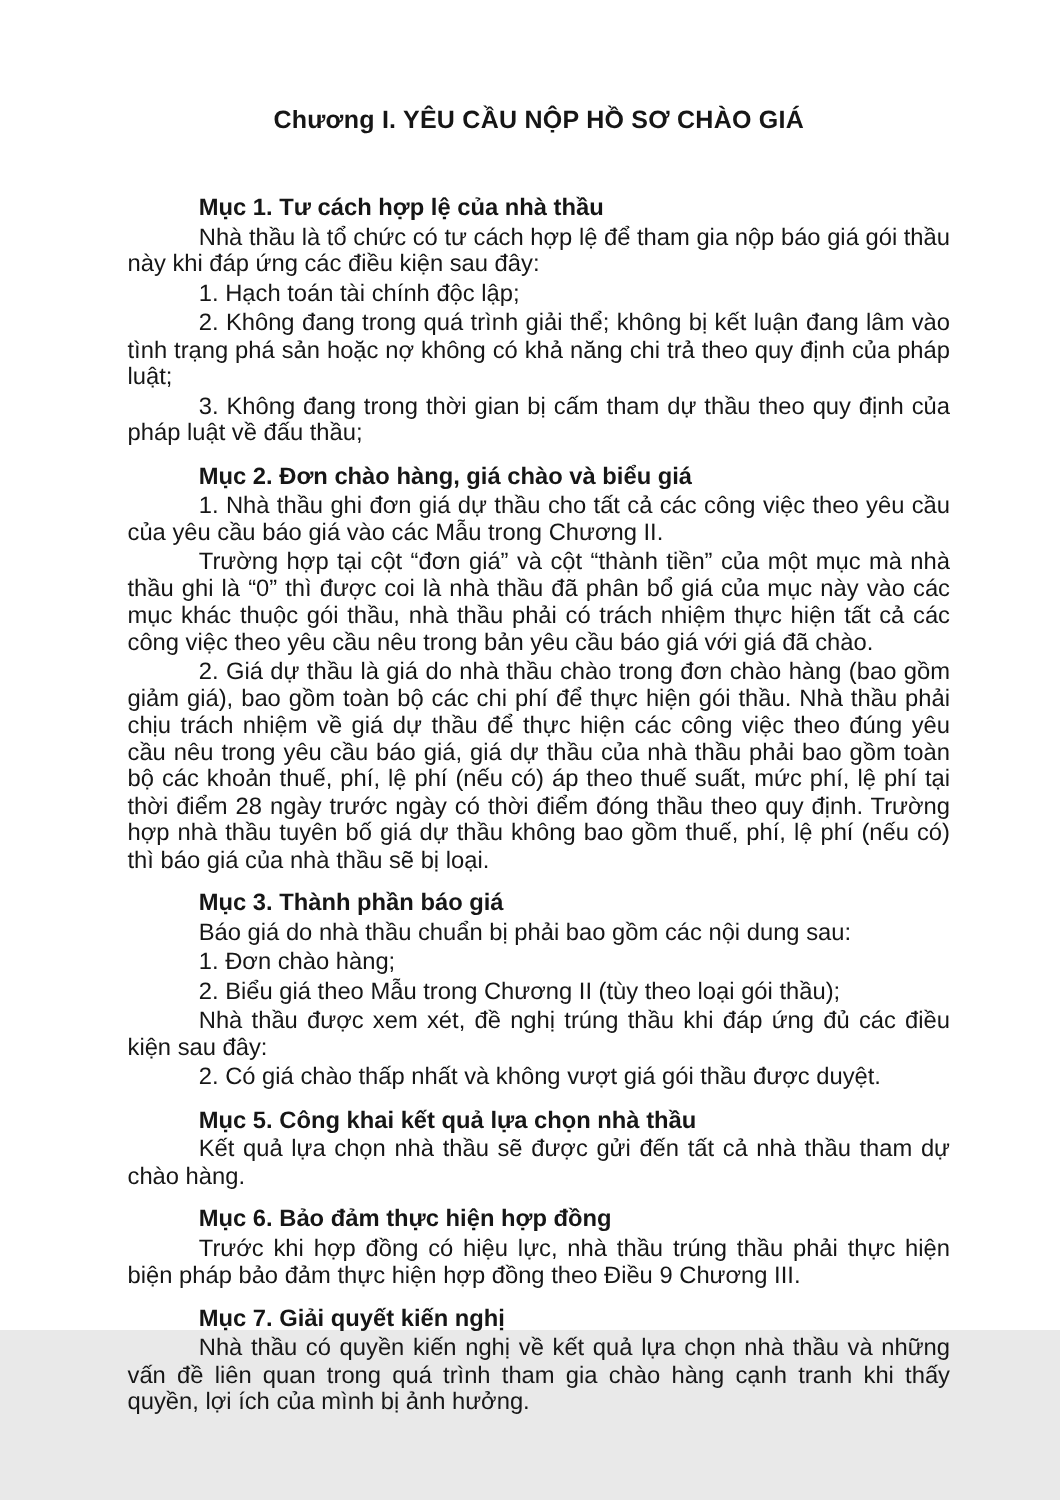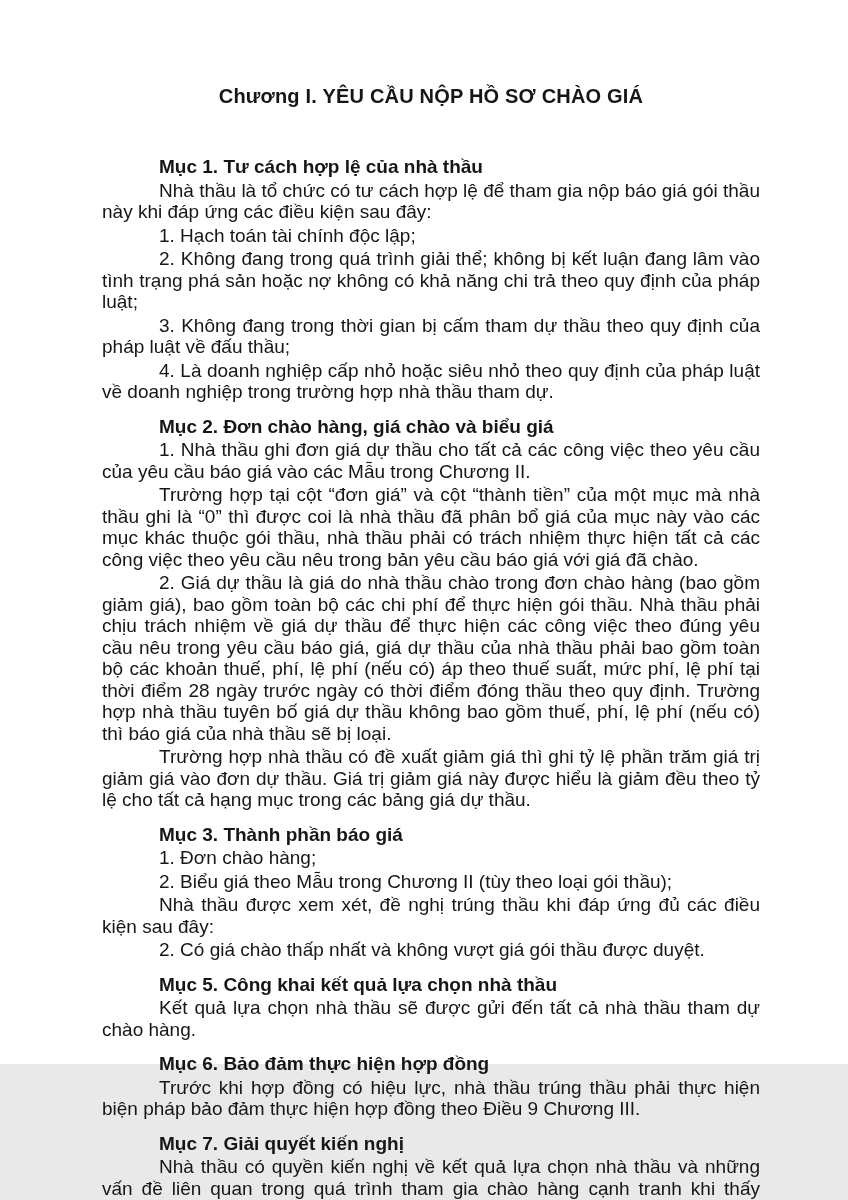--- a/index.html
+++ b/index.html
@@ -50,33 +50,32 @@
 <div class="page">
 
   <h1 class="doc-title">Chương I. YÊU CẦU NỘP HỒ SƠ CHÀO GIÁ</h1>
 
   <section>
     <h2 class="section-heading">Mục 1. Tư cách hợp lệ của nhà thầu</h2>
     <p class="para">Nhà thầu là tổ chức có tư cách hợp lệ để tham gia nộp báo giá gói thầu này khi đáp ứng các điều kiện sau đây:</p>
     <p class="para">1. Hạch toán tài chính độc lập;</p>
     <p class="para">2. Không đang trong quá trình giải thể; không bị kết luận đang lâm vào tình trạng phá sản hoặc nợ không có khả năng chi trả theo quy định của pháp luật;</p>
     <p class="para">3. Không đang trong thời gian bị cấm tham dự thầu theo quy định của pháp luật về đấu thầu;</p>
-    <p class="para">4. Là doanh nghiệp cấp nhỏ hoặc siêu nhỏ theo quy định của pháp luật về doanh nghiệp trong trường hợp nhà thầu tham dự.</p>
   </section>
 
   <section>
     <h2 class="section-heading">Mục 2. Đơn chào hàng, giá chào và biểu giá</h2>
     <p class="para">1. Nhà thầu ghi đơn giá dự thầu cho tất cả các công việc theo yêu cầu của yêu cầu báo giá vào các Mẫu trong Chương II.</p>
     <p class="para">Trường hợp tại cột “đơn giá” và cột “thành tiền” của một mục mà nhà thầu ghi là “0” thì được coi là nhà thầu đã phân bổ giá của mục này vào các mục khác thuộc gói thầu, nhà thầu phải có trách nhiệm thực hiện tất cả các công việc theo yêu cầu nêu trong bản yêu cầu báo giá với giá đã chào.</p>
     <p class="para">2. Giá dự thầu là giá do nhà thầu chào trong đơn chào hàng (bao gồm giảm giá), bao gồm toàn bộ các chi phí để thực hiện gói thầu. Nhà thầu phải chịu trách nhiệm về giá dự thầu để thực hiện các công việc theo đúng yêu cầu nêu trong yêu cầu báo giá, giá dự thầu của nhà thầu phải bao gồm toàn bộ các khoản thuế, phí, lệ phí (nếu có) áp theo thuế suất, mức phí, lệ phí tại thời điểm 28 ngày trước ngày có thời điểm đóng thầu theo quy định. Trường hợp nhà thầu tuyên bố giá dự thầu không bao gồm thuế, phí, lệ phí (nếu có) thì báo giá của nhà thầu sẽ bị loại.</p>
-    <p class="para">Trường hợp nhà thầu có đề xuất giảm giá thì ghi tỷ lệ phần trăm giá trị giảm giá vào đơn dự thầu. Giá trị giảm giá này được hiểu là giảm đều theo tỷ lệ cho tất cả hạng mục trong các bảng giá dự thầu.</p>
   </section>
 
   <section>
     <h2 class="section-heading">Mục 3. Thành phần báo giá</h2>
+    <p class="para">Báo giá do nhà thầu chuẩn bị phải bao gồm các nội dung sau:</p>
     <p class="para">1. Đơn chào hàng;</p>
     <p class="para">2. Biểu giá theo Mẫu trong Chương II (tùy theo loại gói thầu);</p>
   </section>
 
   <section>
     <p class="para">Nhà thầu được xem xét, đề nghị trúng thầu khi đáp ứng đủ các điều kiện sau đây:</p>
     <p class="para">2. Có giá chào thấp nhất và không vượt giá gói thầu được duyệt.</p>
   </section>
 
   <section>

